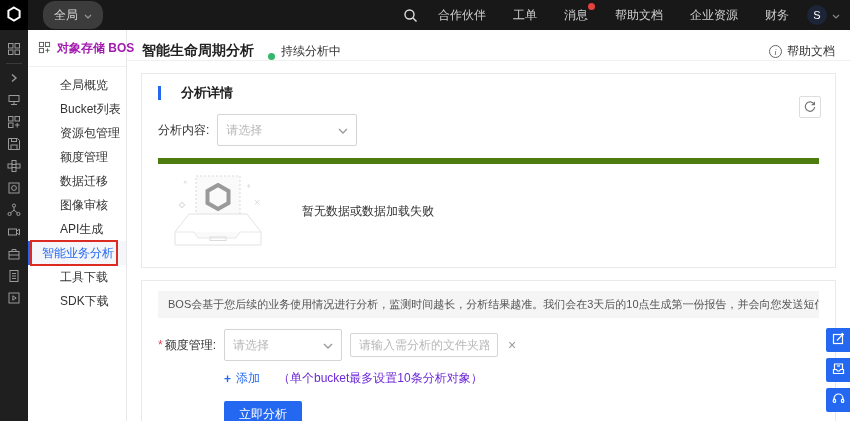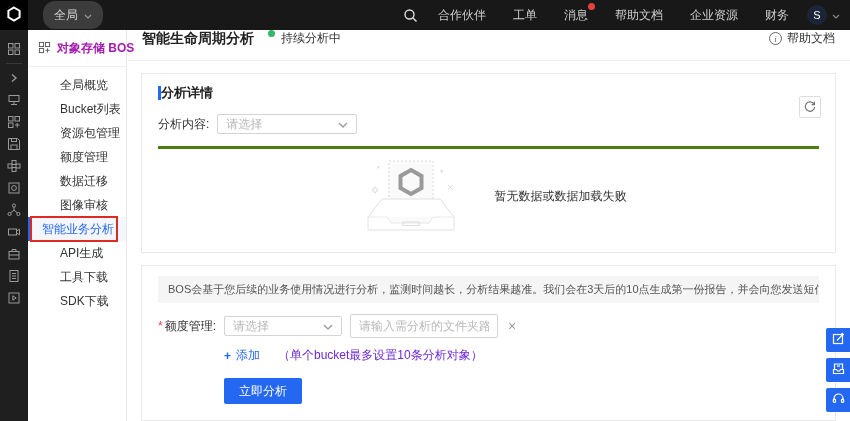--- a/index.html
+++ b/index.html
@@ -31,47 +31,47 @@
 
   .sidebar{width:99px;background:#fff;border-right:1px solid #e8e8e8;flex:0 0 99px;display:flex;flex-direction:column;}
   .sb-header{display:flex;align-items:center;gap:6px;padding:10px 0 9px 10px;color:#a21caf;font-weight:bold;white-space:nowrap;}
   .sb-sep{border-top:1px solid #f0f0f0;margin:0 0 6px 0;}
   .sb-item{height:24px;line-height:24px;padding-left:32px;color:#333;cursor:pointer;white-space:nowrap;position:relative;}
   .sb-item.active{color:var(--accent);background:#f4f6fa;border-left:2px solid var(--accent);padding-left:12px;}
   .annotation-box{position:absolute;left:0;top:-1px;right:8px;bottom:-1px;border:2px solid var(--red);pointer-events:none;}
 
   
   .main{flex:1;display:flex;flex-direction:column;position:relative;min-width:0;}
-  .main-header{height:31px;display:flex;align-items:flex-start;padding:0 15px;border-bottom:1px solid #f0f0f0;flex:0 0 31px;}
+  .main-header{height:31px;display:flex;align-items:flex-end;padding:0 15px;border-bottom:1px solid #f0f0f0;flex:0 0 31px;}
   .page-title{font-size:14px;font-weight:bold;color:#222;margin-right:14px;}
   .status-dot{width:7px;height:7px;border-radius:50%;background:var(--green);margin-right:6px;}
   .status-text{color:#333;}
   .mh-spacer{flex:1;}
   .help-link{display:flex;align-items:center;gap:5px;color:#333;cursor:pointer;}
   .info-circle{width:13px;height:13px;border:1px solid #666;border-radius:50%;display:flex;align-items:center;justify-content:center;font-size:9px;color:#666;font-style:italic;font-family:"Liberation Serif","DejaVu Serif",serif;}
 
   .content{flex:1;padding:12px 14px;overflow:hidden;}
   .card{border:1px solid #e9e9e9;background:#fff;margin-bottom:12px;position:relative;}
   .card-inner{padding:10px 16px 12px 16px;}
-  .sec-title{display:flex;align-items:center;gap:0;font-size:13px;font-weight:bold;color:#222;margin-bottom:12px;}
+  .sec-title{display:flex;align-items:center;gap:20px;font-size:13px;font-weight:bold;color:#222;margin-bottom:12px;}
   .sec-bar{width:3px;height:14px;background:var(--accent);}
 
   .field-row{display:flex;align-items:center;gap:8px;}
   .field-label{color:#333;white-space:nowrap;}
   .req{color:#e64552;margin-right:2px;}
-  .select{height:20px;border:1px solid #d4d4d4;border-radius:2px;background:#fff;display:flex;align-items:center;justify-content:space-between;padding:0 8px;color:#b8b8b8;cursor:pointer;}
+  .select{height:32px;border:1px solid #d4d4d4;border-radius:2px;background:#fff;display:flex;align-items:center;justify-content:space-between;padding:0 8px;color:#b8b8b8;cursor:pointer;}
   .select-wide{width:140px;}
   .select-mid{width:118px;}
   .text-input{height:24px;width:148px;border:1px solid #d4d4d4;border-radius:2px;padding:0 8px;font-size:12px;color:#333;font-family:inherit;}
   .text-input::placeholder{color:#b8b8b8;}
   .close-x{color:#9a9a9a;font-size:14px;cursor:pointer;padding:0 2px;}
 
   .refresh-btn{position:absolute;top:22px;right:14px;width:22px;height:22px;border:1px solid #ddd;border-radius:2px;background:#fff;display:flex;align-items:center;justify-content:center;cursor:pointer;}
 
-  .empty-wrap{border-top:3px solid #4d7c0f;margin-top:12px;padding:8px 0 4px 0;display:flex;align-items:center;justify-content:center;gap:26px;}
+  .empty-wrap{border-top:6px solid #4d7c0f;margin-top:12px;padding:8px 0 4px 0;display:flex;align-items:center;gap:26px;}
   .empty-text{color:#333;}
 
   .note-bar{background:#f5f5f5;color:#555;font-size:11px;padding:6px 10px;margin-bottom:11px;white-space:nowrap;overflow:hidden;}
   .add-row{display:flex;align-items:center;margin:9px 0 0 66px;gap:2px;}
   .add-plus{color:var(--accent);font-weight:bold;margin-right:3px;}
   .add-label{color:var(--accent);cursor:pointer;}
   .add-hint{color:#6d28d9;margin-left:16px;}
   .primary-btn{margin:14px 0 4px 66px;background:var(--accent);color:#fff;border:none;border-radius:2px;height:26px;padding:0 15px;font-size:12px;font-family:inherit;cursor:pointer;}
 
   
@@ -228,25 +228,25 @@
         </span>
         <span>对象存储 BOS</span>
       </div>
       <div class="sb-sep"></div>
       <div class="sb-item">全局概览</div>
       <div class="sb-item">Bucket列表</div>
       <div class="sb-item">资源包管理</div>
       <div class="sb-item">额度管理</div>
       <div class="sb-item">数据迁移</div>
       <div class="sb-item">图像审核</div>
+      <div class="sb-item">API生成</div>
       <div class="sb-item active">
         <span>智能业务分析</span>
         <span class="annotation-box"></span>
       </div>
-      <div class="sb-item">API生成</div>
       <div class="sb-item">工具下载</div>
       <div class="sb-item">SDK下载</div>
     </div>
 
     <div class="main">
       <div class="main-header">
         <span class="page-title">智能生命周期分析</span>
         <span class="status-dot"></span>
         <span class="status-text">持续分析中</span>
         <span class="mh-spacer"></span>

